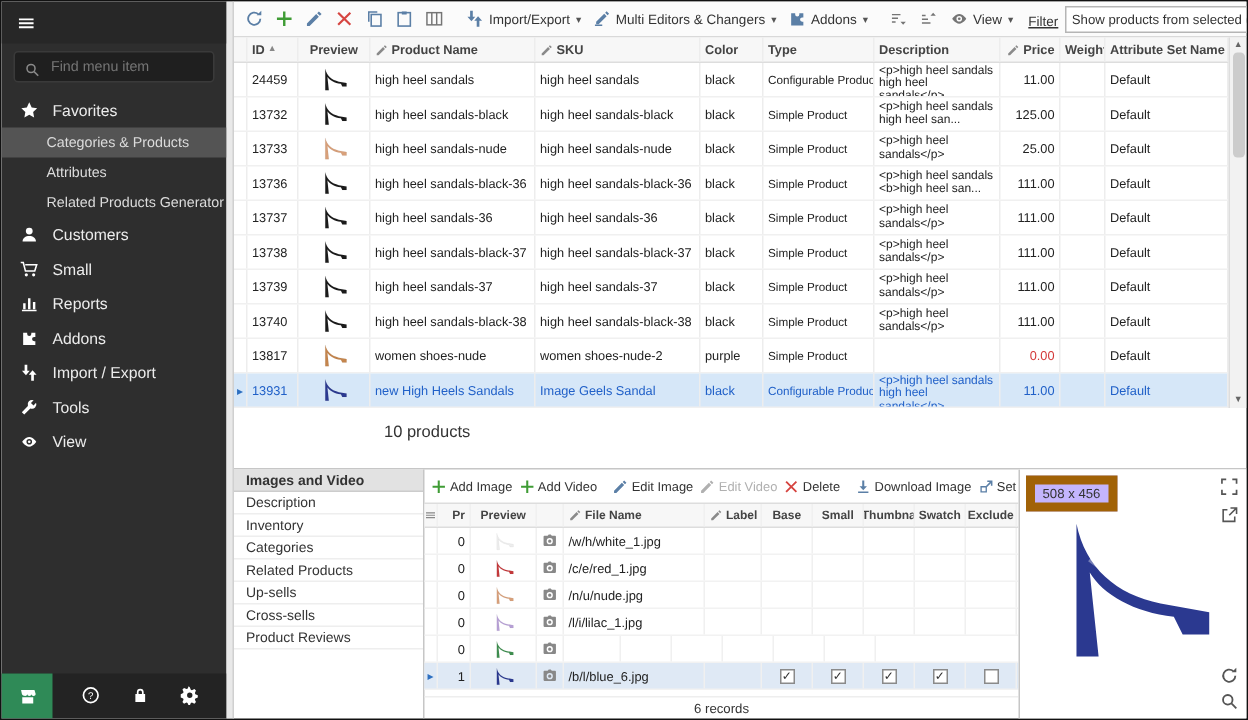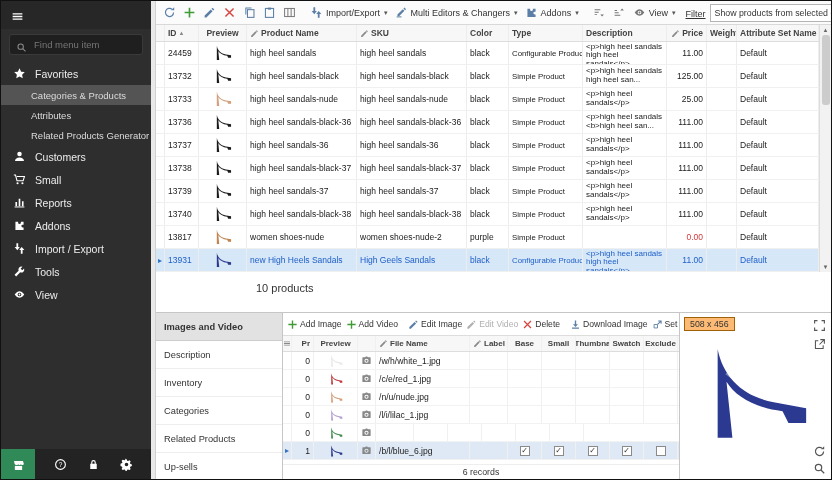--- a/index.html
+++ b/index.html
@@ -58,21 +58,21 @@
   .vscroll{width:12px;background:#f2f2f2;border-left:1px solid #ddd;display:flex;flex-direction:column;align-items:center;flex-shrink:0;}
   .vsar{font-size:6px;color:#666;padding:2px 0;cursor:pointer;}
   .vs-thumb{width:8px;height:70px;background:#ccc;border-radius:3px;cursor:pointer;}
   .vs-space{flex:1}
 
   .grid-footer{height:40px;font-size:11px;color:#333;padding:10px 0 0 100px;flex-shrink:0;}
 
   
   .bottom{flex:1;display:flex;border-top:1px solid #c6c6c6;min-height:0;}
   .tabs{width:127px;border-right:1px solid #c6c6c6;flex-shrink:0;overflow:hidden;}
-  .tab{height:28px;display:flex;align-items:center;padding:0 8px;font-size:9.3px;border-bottom:1px solid #eee;color:#333;cursor:pointer;white-space:nowrap;}
+  .tab{height:15px;display:flex;align-items:center;padding:0 8px;font-size:9.3px;border-bottom:1px solid #eee;color:#333;cursor:pointer;white-space:nowrap;}
   .tab.sel{background:#e2e2e2;font-weight:bold;border-bottom:1px solid #ccc;}
 
   .images{flex:1;display:flex;flex-direction:column;min-width:0;}
   .img-toolbar{height:23px;border-bottom:1px solid #ddd;display:flex;align-items:center;gap:0;padding:0 2px;font-size:8.6px;color:#333;flex-shrink:0;white-space:nowrap;overflow:hidden;}
   .img-toolbar .tbtn{padding:0 2px;gap:2px;}
   .img-toolbar .ticon{width:11px;height:11px;}
   .disabled{color:#b0b0b0;cursor:default;}
   .img-header{display:flex;height:16px;background:#f7f7f7;border-bottom:1px solid #ddd;font-size:8px;font-weight:bold;color:#444;align-items:stretch;flex-shrink:0;}
   .icell{padding:0 3px;border-right:1px solid #f0f0f0;display:flex;align-items:center;overflow:hidden;white-space:nowrap;gap:2px;}
   .ic-gutter{width:9px;padding:0;justify-content:center;color:#2d6fc0;font-size:8px;}
@@ -80,21 +80,21 @@
   .ic-file{width:94px}.ic-label{width:38px}.ic-chk{width:34px;justify-content:center;font-size:8px;}
   .irow{display:flex;height:18px;border-bottom:1px solid #f2f2f2;font-size:8.6px;color:#222;align-items:stretch;cursor:pointer;}
   .irow .icell{align-items:center;}
   .irow.sel{background:#dfe9f5;}
   .shoe-xs{width:24px;height:14px;display:block;}
   .mini{width:11px;height:11px;display:inline-block;color:#888;}
   .cb{width:10px;height:10px;border:1px solid #8a8a8a;background:#fff;display:flex;align-items:center;justify-content:center;font-size:8px;color:#333;line-height:1;}
   .img-footer{height:15px;font-size:8.8px;color:#333;display:flex;align-items:center;justify-content:center;border-top:1px solid #eee;margin-top:auto;flex-shrink:0;}
 
   .preview{width:152px;border-left:1px solid #c6c6c6;position:relative;flex-shrink:0;background:#fff;}
-  .size-box{position:absolute;top:4px;left:4px;border:1px solid #a16207;background:#fdba74;font-size:8.8px;padding:1px 5px;color:#333;z-index:2;}
+  .size-box{position:absolute;top:4px;left:4px;border:6px solid #a16207;background:#c4b5fd;font-size:8.8px;padding:1px 5px;color:#333;z-index:2;}
   .pv-icon{position:absolute;width:13px;height:13px;color:#555;cursor:pointer;z-index:2;}
   .pv-expand{top:5px;right:5px;}
   .pv-external{top:24px;right:5px;}
   .pv-refresh{bottom:22px;right:5px;}
   .pv-zoom{bottom:5px;right:5px;}
   .pv-shoe{position:absolute;top:50%;left:50%;transform:translate(-50%,-52%);width:118px;height:128px;display:block;}
 </style>
 </head>
 <body>
 
@@ -512,21 +512,21 @@
             </div>
             <div class="grow sel">
               <span class="gcell gutter">▸</span>
               <span class="gcell gc-id">13931</span>
               <span class="gcell gc-prev">
                 <span class="shoe-sm" style="color:#2b3990"><svg xmlns="http://www.w3.org/2000/svg" viewBox="0 0 40 38" width="100%" height="100%" fill="currentColor" preserveAspectRatio="xMidYMid meet">
                     <path stroke="#00000022" stroke-width=".5" d="M7 4C9 14 16 20 26 22l11 2v5h-6l-2-4c-9-1-16-5-19-10l2 19H7z"></path>
                   </svg></span>
               </span>
               <span class="gcell gc-name">new High Heels Sandals</span>
-              <span class="gcell gc-sku">High Geels Sandals</span>
+              <span class="gcell gc-sku">Image Geels Sandal</span>
               <span class="gcell gc-color">black</span>
               <span class="gcell gc-type">Configurable Product</span>
               <span class="gcell gc-desc">
                 <span class="desc-text">&lt;p&gt;high heel sandals high heel sandals&lt;/p&gt; ...</span>
               </span>
               <span class="gcell gc-price">11.00</span>
               <span class="gcell gc-weight"></span>
               <span class="gcell gc-attr">Default</span>
             </div>
           </div>

